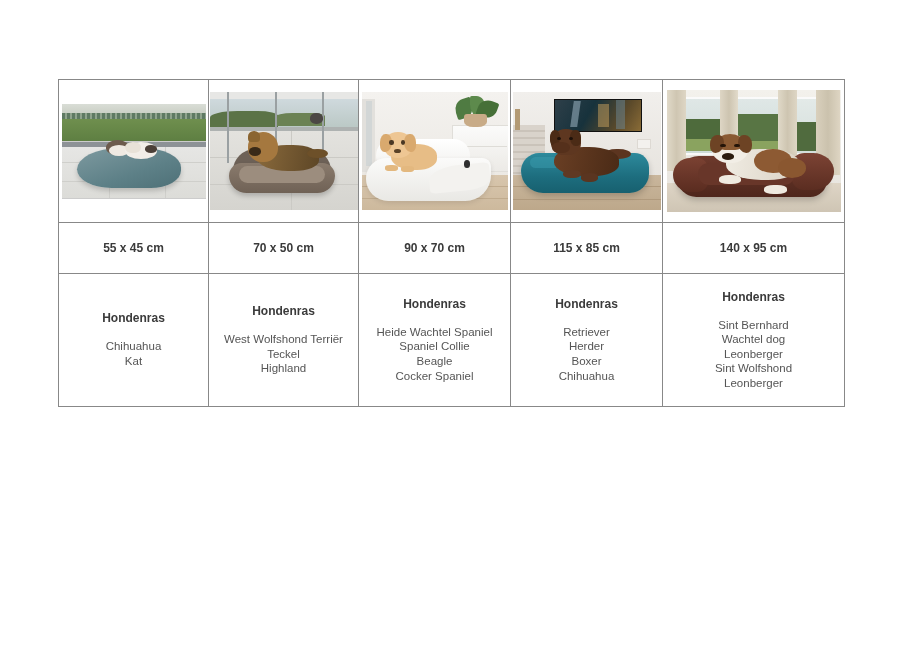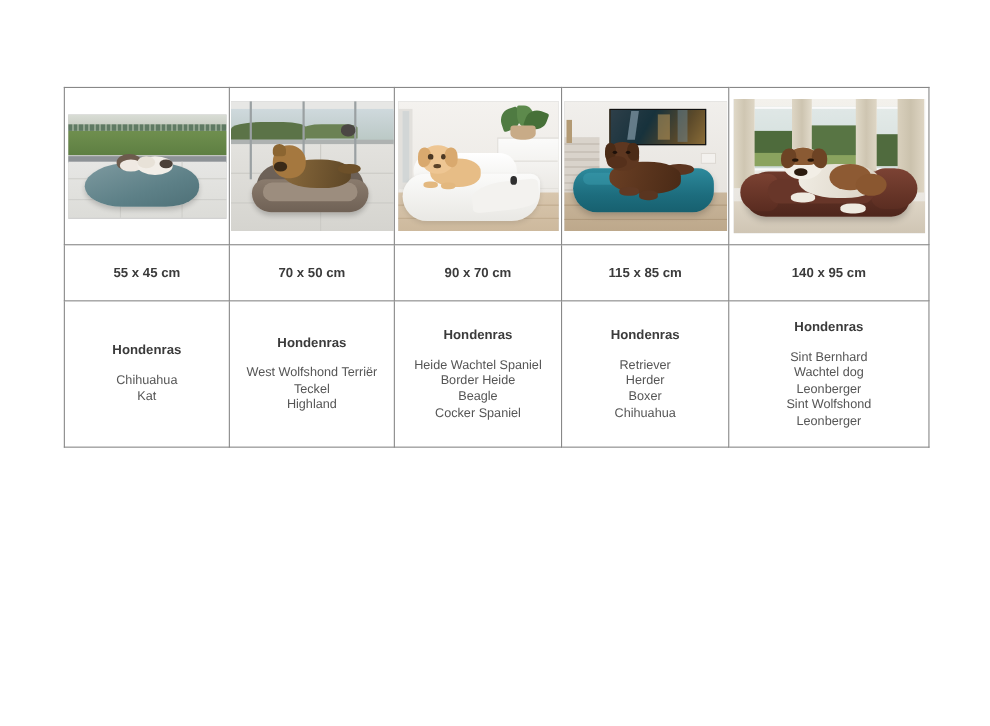--- a/index.html
+++ b/index.html
@@ -432,21 +432,21 @@
         <div class="breed-list">
             <div>West Wolfshond Terriër</div>
             <div>Teckel</div>
             <div>Highland</div>
           </div>
       </td>
       <td>
         <div class="breed-title">Hondenras</div>
         <div class="breed-list">
             <div>Heide Wachtel Spaniel</div>
-            <div>Border Heide</div>
+            <div>Spaniel Collie</div>
             <div>Beagle</div>
             <div>Cocker Spaniel</div>
           </div>
       </td>
       <td>
         <div class="breed-title">Hondenras</div>
         <div class="breed-list">
             <div>Retriever</div>
             <div>Herder</div>
             <div>Boxer</div>

